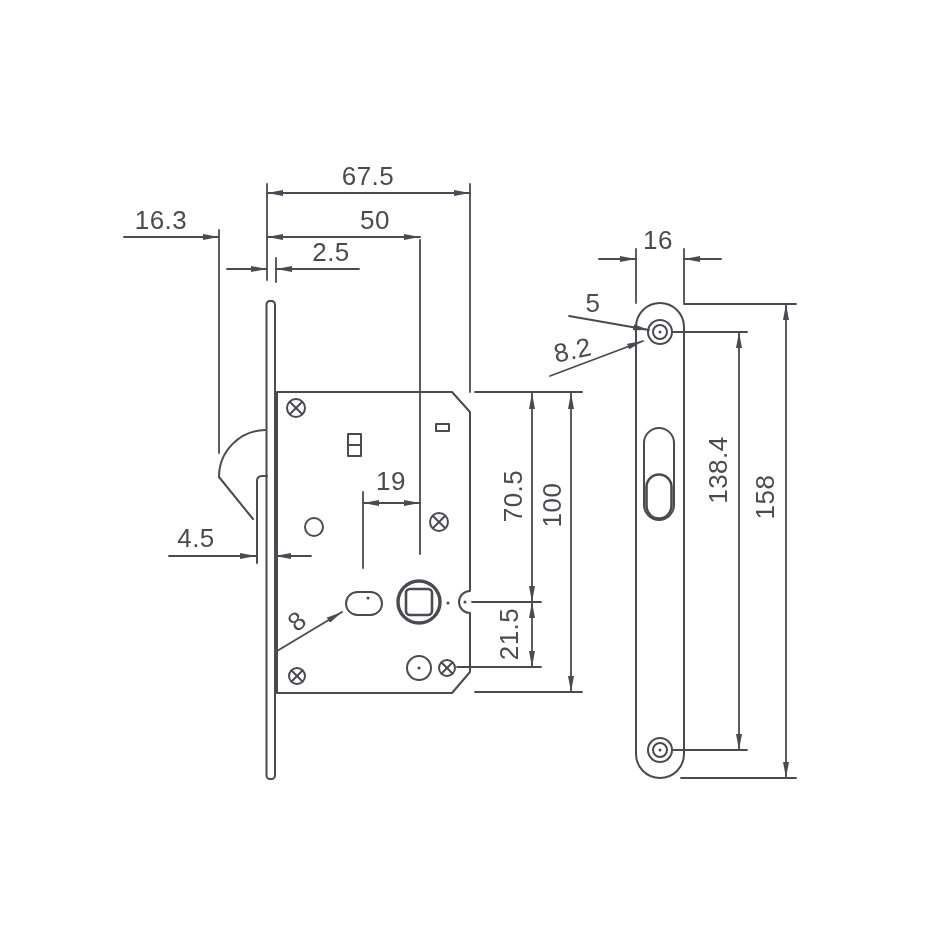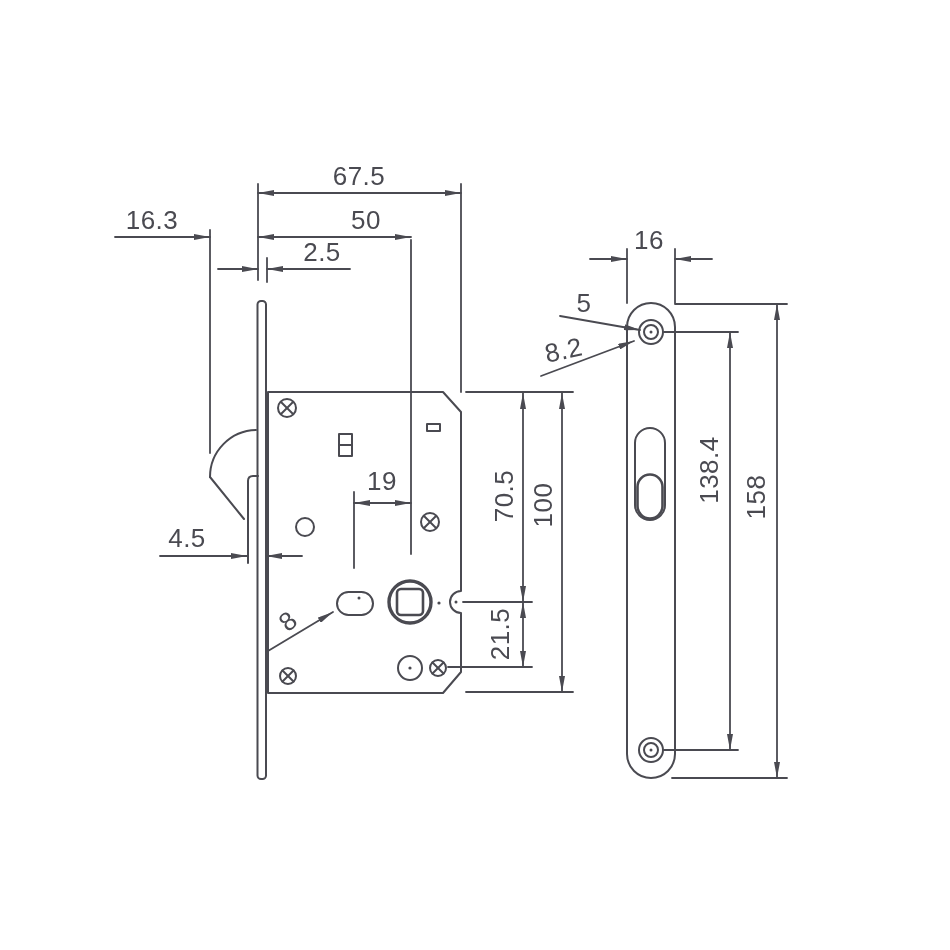--- a/index.html
+++ b/index.html
@@ -1,20 +1,21 @@
 <!DOCTYPE html>
 <html><head>
 <meta charset="utf-8">
 <style>
   html, body { margin: 0; padding: 0; background: #ffffff; }
   .canvas {
     width: 922px; height: 950px;
     background: #ffffff;
     position: relative;
     font-family: "Liberation Sans", sans-serif;
+    padding-left: 9px;
   }
   svg { display: block; }
   .ln   { stroke: #4a4a51; stroke-width: 2; fill: none; stroke-linecap: round; stroke-linejoin: round; }
   .dim  { stroke: #4a4a51; stroke-width: 1.8; fill: none; stroke-linecap: round; }
   .thick{ stroke: #4a4a51; stroke-width: 3.4; fill: none; }
   .mid  { stroke: #4a4a51; stroke-width: 2.6; fill: none; }
   .dot  { fill: #4a4a51; stroke: none; }
   text  {
     fill: #4a4a51;
     font-size: 26px;

